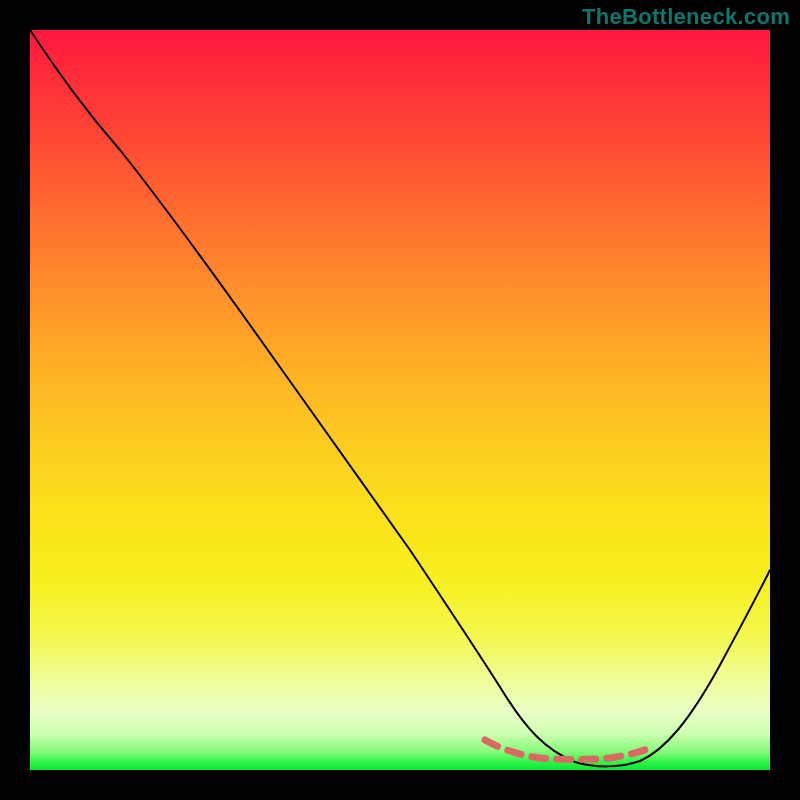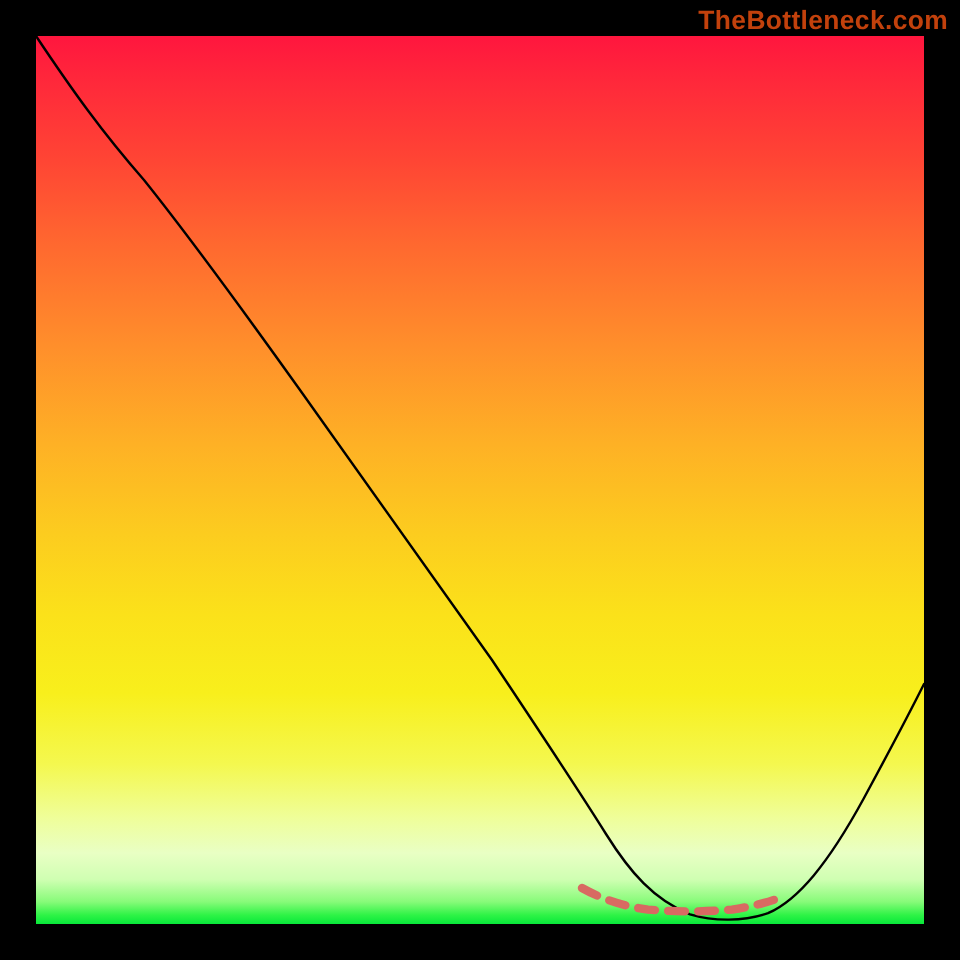--- a/index.html
+++ b/index.html
@@ -14,21 +14,21 @@
   .frame {
     position: relative;
     width: 800px;
     height: 800px;
     background: #000000;
   }
   .watermark {
     position: absolute;
     top: 4px;
     right: 10px;
-    color: #c2410c;
+    color: #0f766e;
     font-size: 22px;
     font-weight: bold;
     letter-spacing: 0.3px;
     z-index: 5;
   }
   .plot {
     position: absolute;
     left: 30px;
     top: 30px;
     width: 740px;

